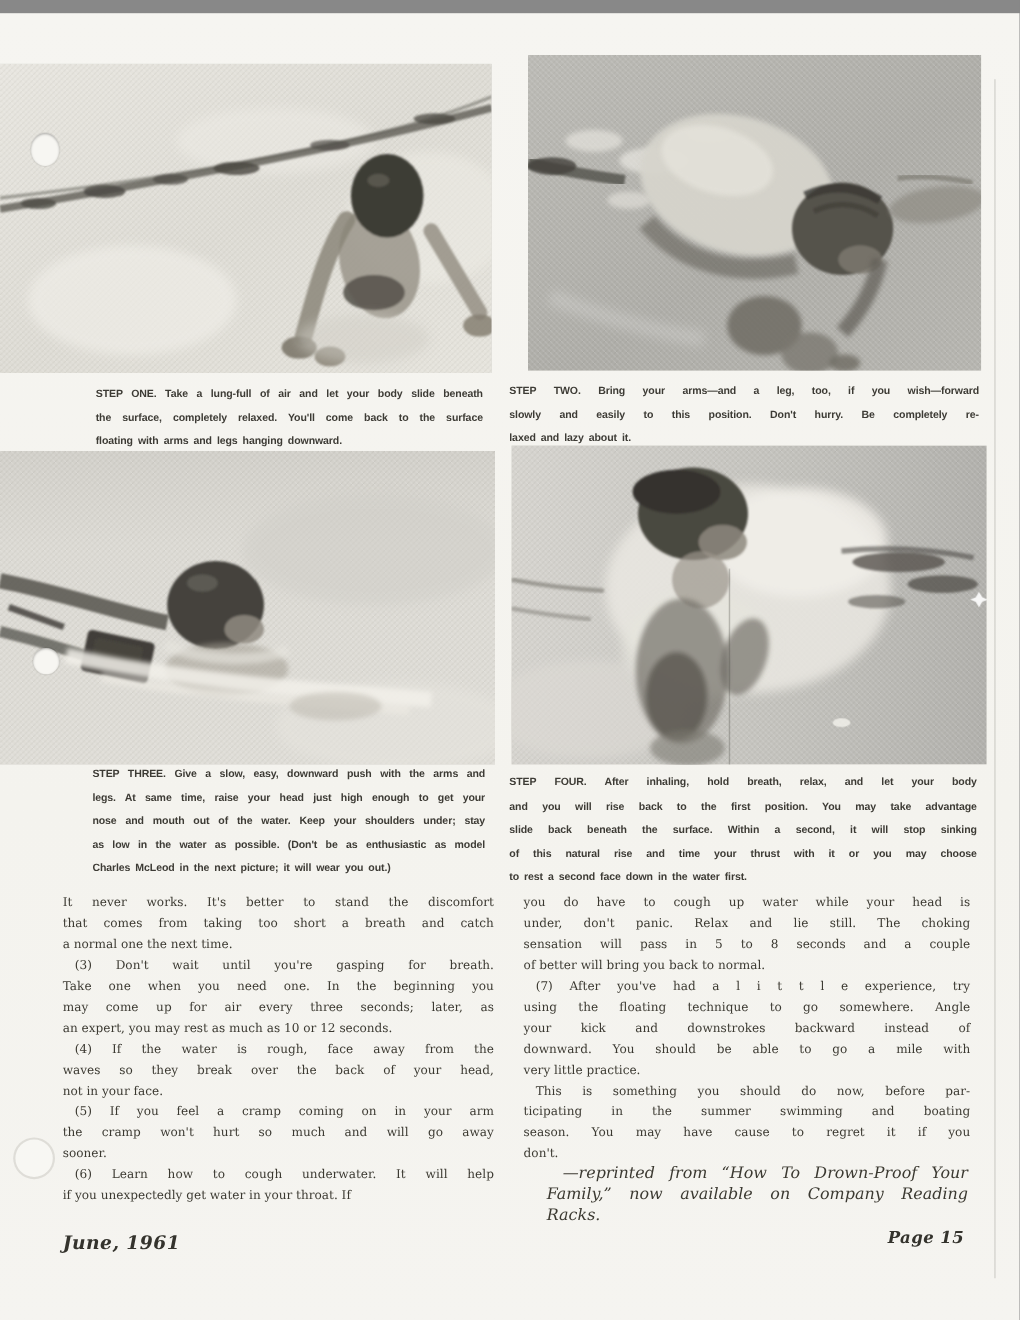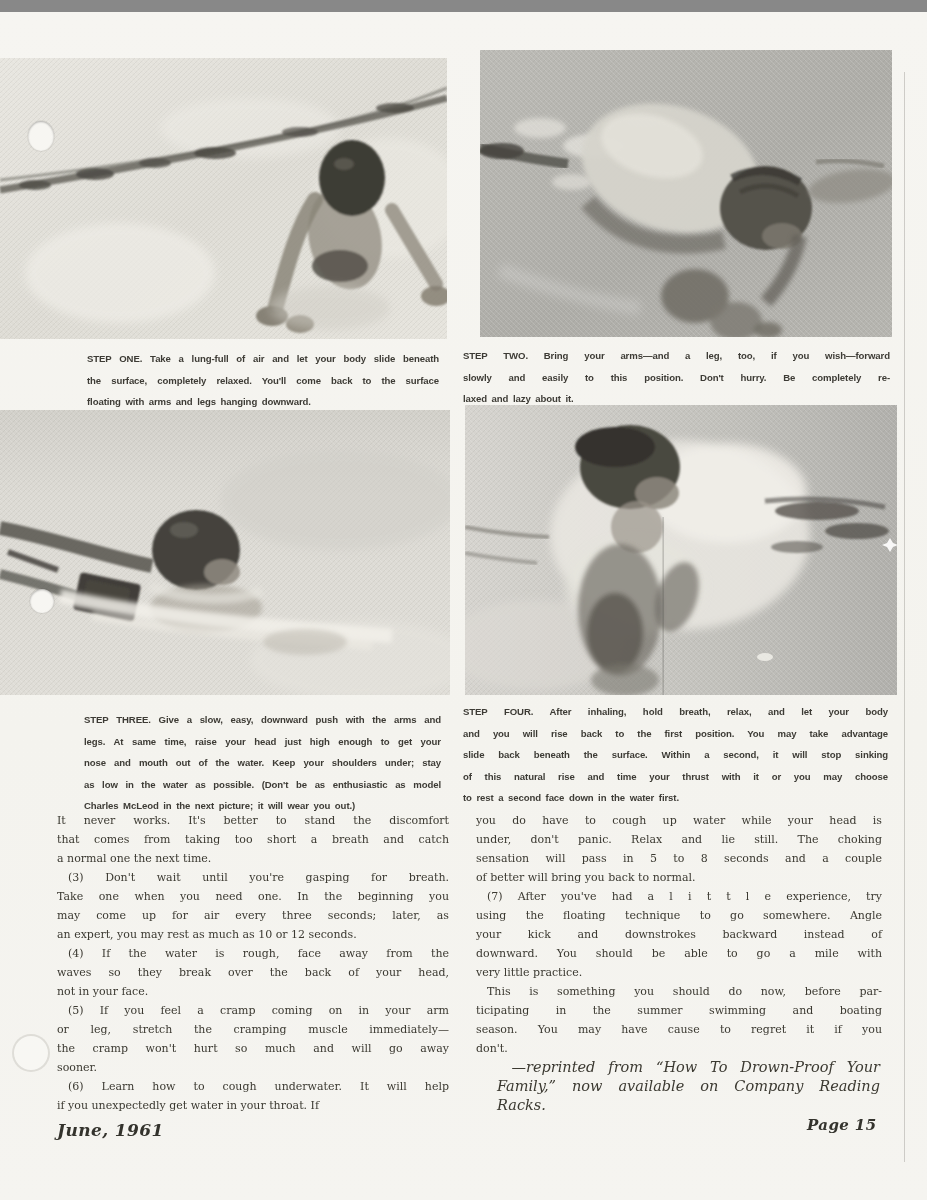--- a/index.html
+++ b/index.html
@@ -237,21 +237,21 @@
   <div class="caption" style="left:87px;top:336px;width:352px">
       <div class="line">STEP ONE.  Take a lung-full of air and let your body slide beneath</div>
       <div class="line">the surface, completely relaxed.  You'll come back to the surface</div>
       <div class="line last">floating with arms and legs hanging downward.</div>
     </div>
   <div class="caption" style="left:463px;top:333px;width:427px">
       <div class="line">STEP TWO.  Bring your arms—and a leg, too, if you wish—forward</div>
       <div class="line">slowly and easily to this position.  Don't hurry.  Be completely re-</div>
       <div class="line last">laxed and lazy about it.</div>
     </div>
-  <div class="caption" style="left:84px;top:697px;width:357px">
+  <div class="caption" style="left:84px;top:681px;width:357px">
       <div class="line">STEP THREE.  Give a slow, easy, downward push with the arms and</div>
       <div class="line">legs.  At same time, raise your head just high enough to get your</div>
       <div class="line">nose and mouth out of the water.  Keep your shoulders under; stay</div>
       <div class="line">as low in the water as possible.  (Don't be as enthusiastic as model</div>
       <div class="line last">Charles McLeod in the next picture; it will wear you out.)</div>
     </div>
   <div class="caption" style="left:463px;top:689px;width:425px">
       <div class="line">STEP FOUR.  After inhaling, hold breath, relax, and let your body</div>
       <div class="line">and you will rise back to the first position.  You may take advantage</div>
       <div class="line">slide back beneath the surface.  Within a second, it will stop sinking</div>
@@ -271,21 +271,20 @@
         <div class="line">may come up for air every three seconds; later, as</div>
         <div class="line last">an expert, you may rest as much as 10 or 12 seconds.</div>
       </div>
     <div class="para">
         <div class="line"> (4)  If the water is rough, face away from the</div>
         <div class="line">waves so they break over the back of your head,</div>
         <div class="line last">not in your face.</div>
       </div>
     <div class="para">
         <div class="line"> (5)  If you feel a cramp coming on in your arm</div>
-        <div class="line">or leg, stretch the cramping muscle immediately—</div>
         <div class="line">the cramp won't hurt so much and will go away</div>
         <div class="line last">sooner.</div>
       </div>
     <div class="para">
         <div class="line"> (6)  Learn how to cough underwater.  It will help</div>
         <div class="line last">if you unexpectedly get water in your throat.  If</div>
       </div>
   </div>
 
   <div class="bodycol" style="left:476px;top:799px;width:406px">

